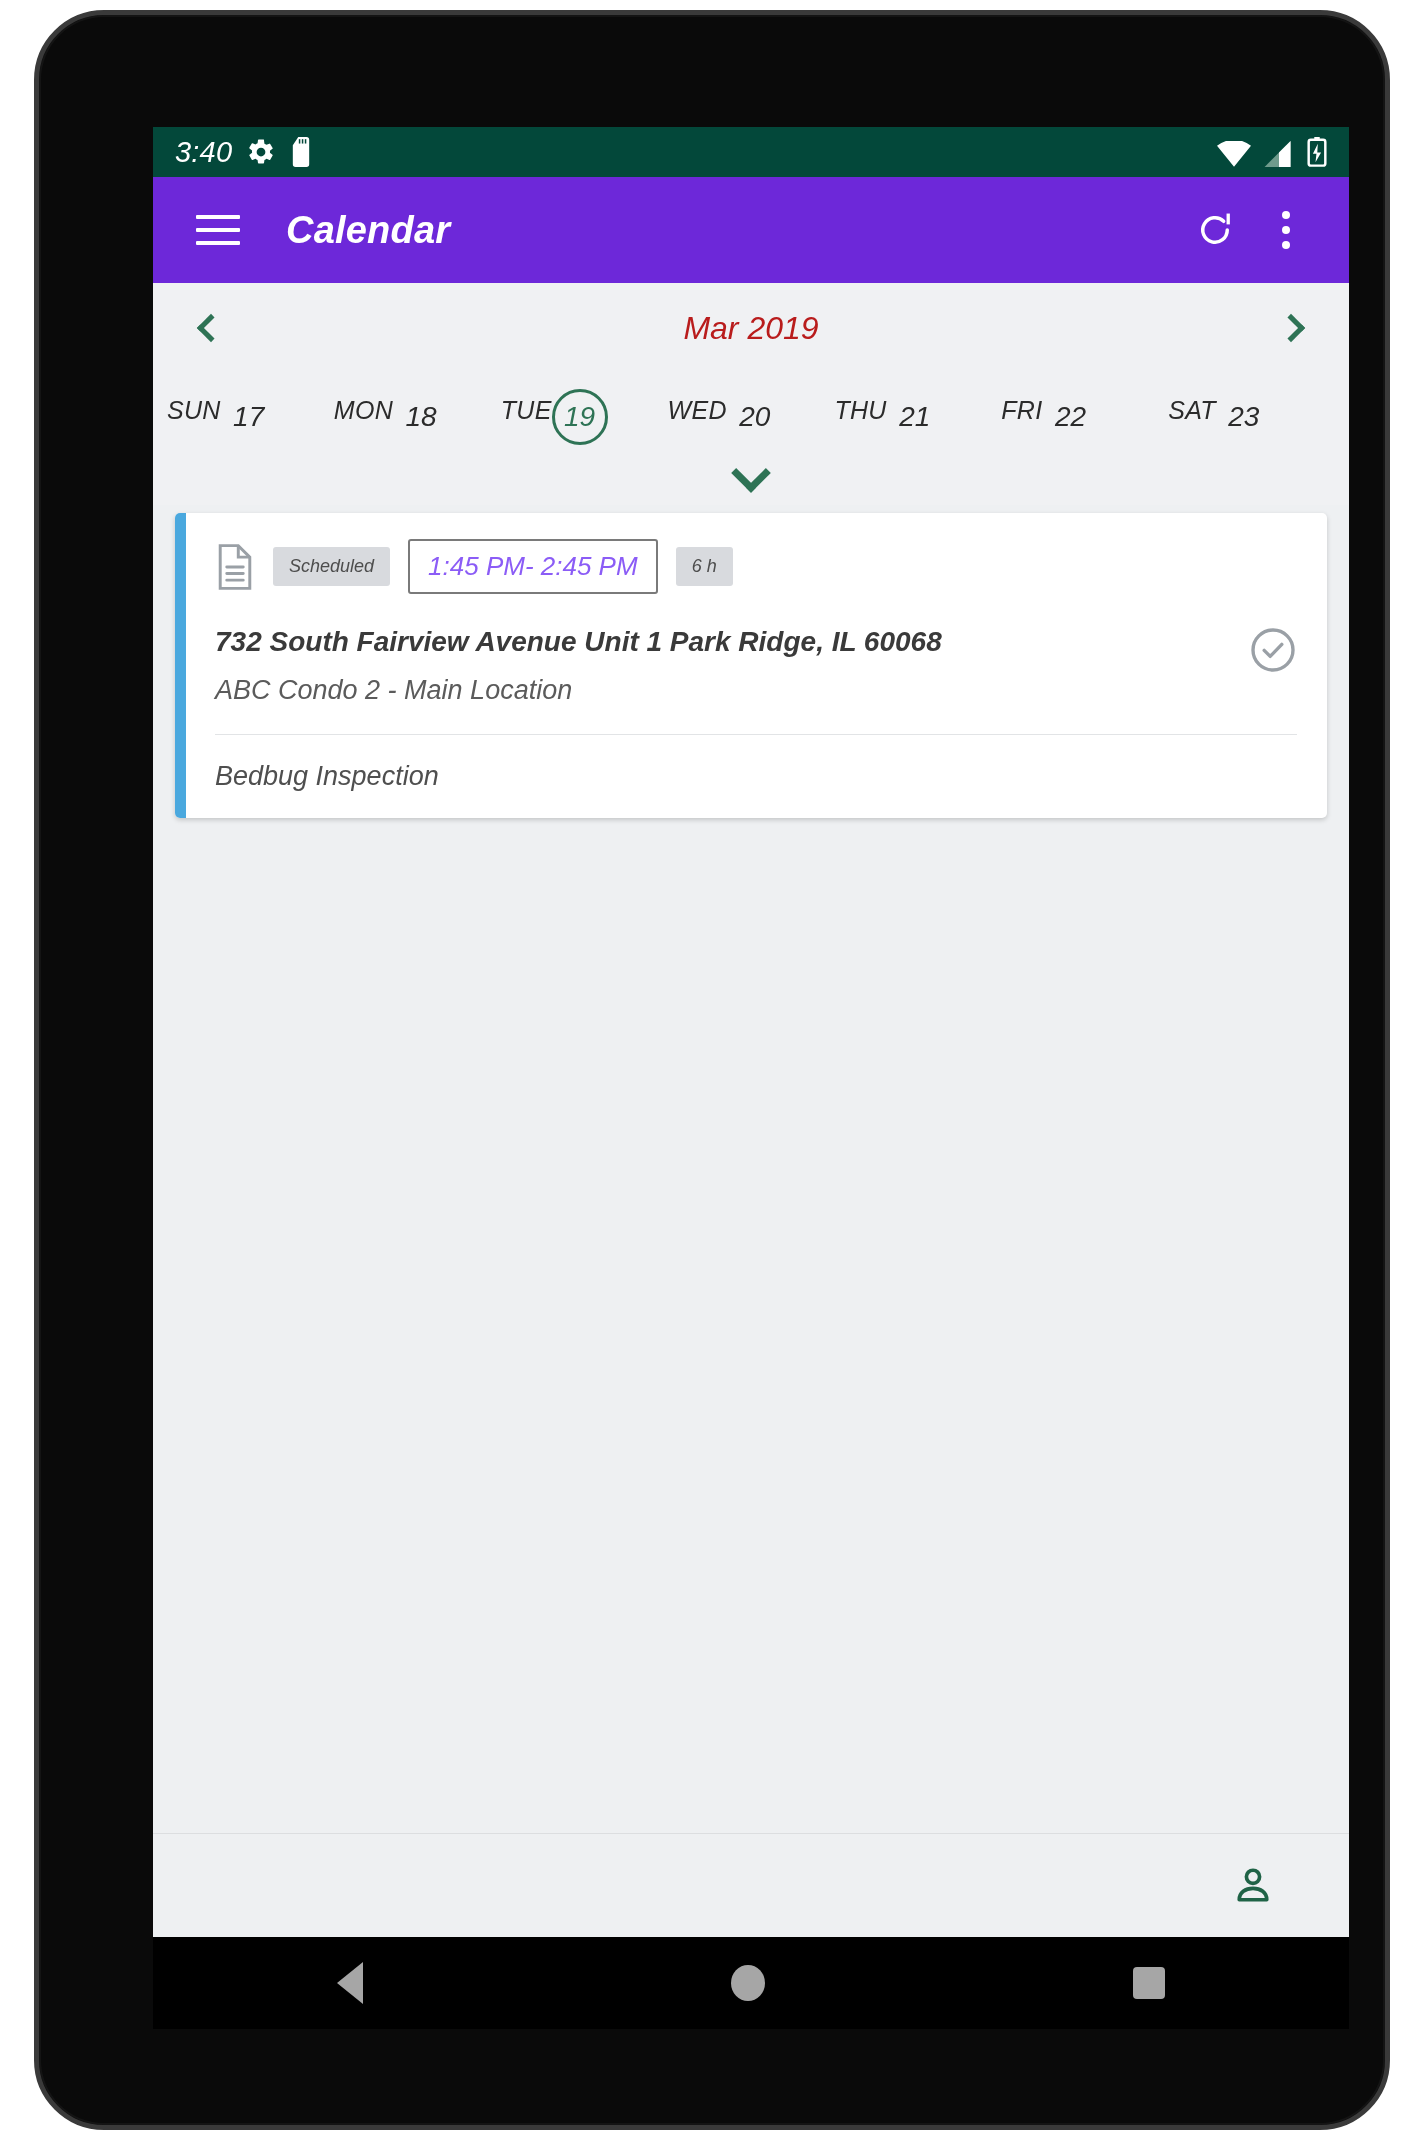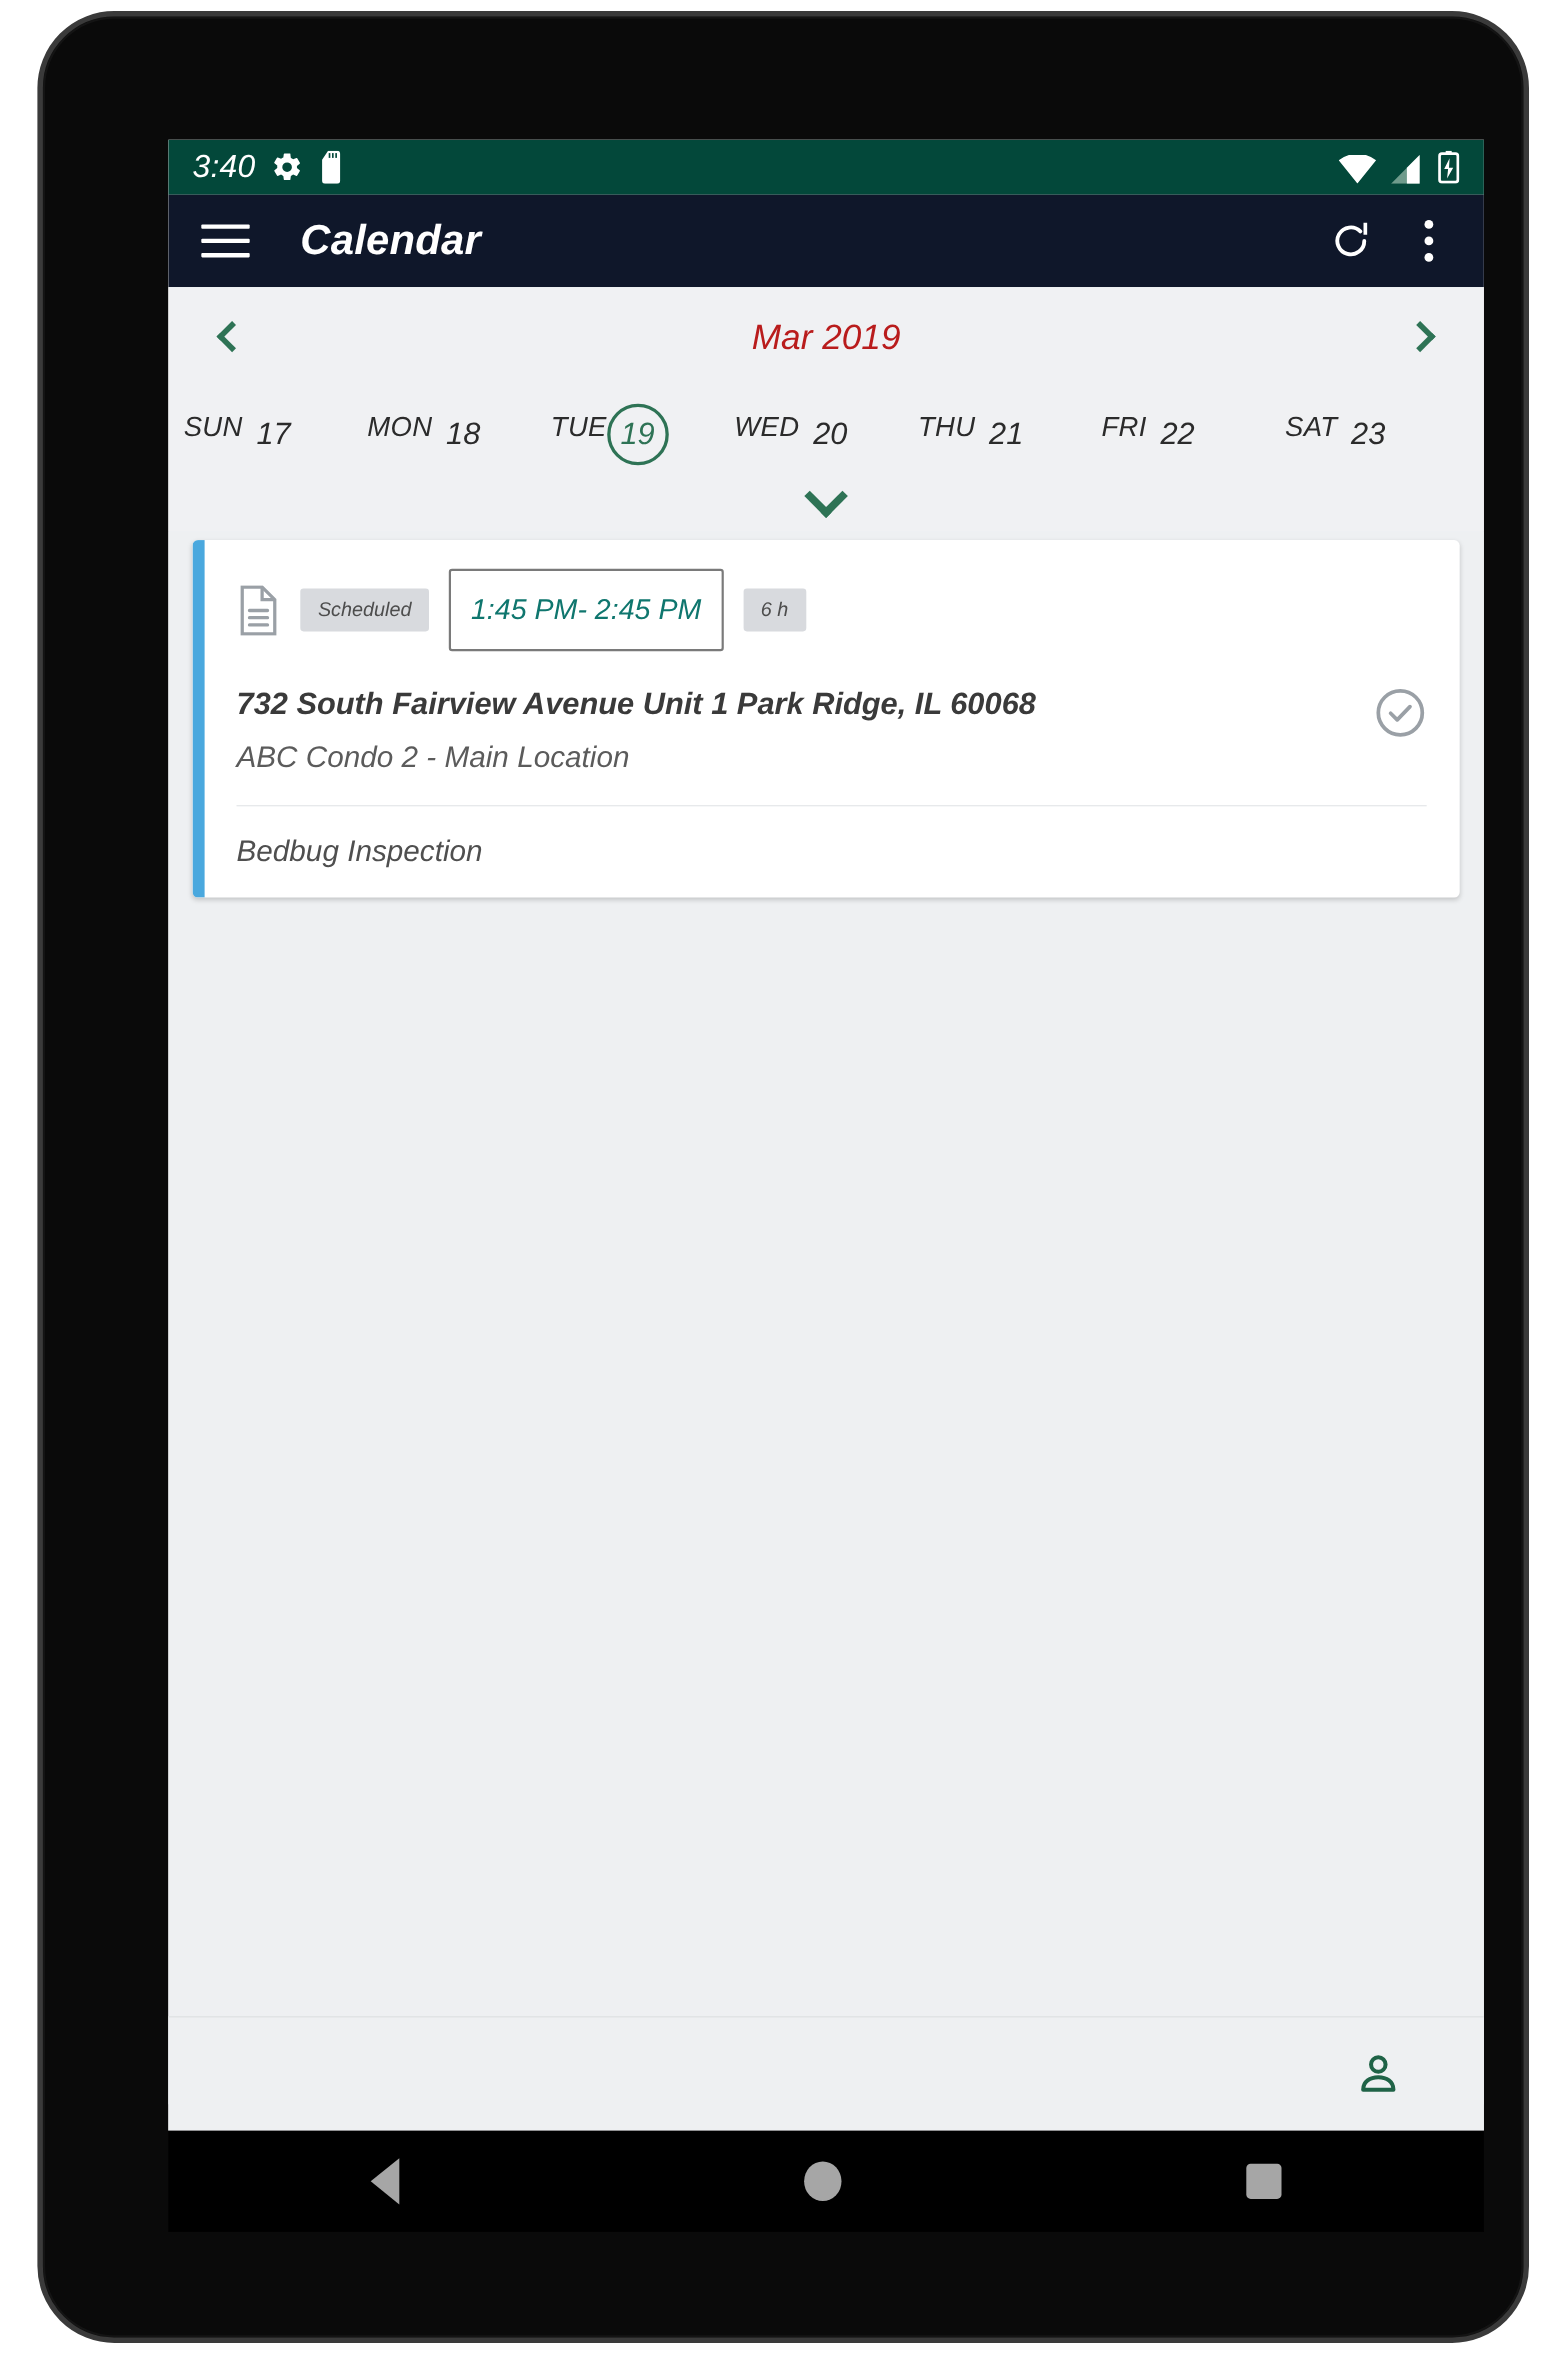--- a/index.html
+++ b/index.html
@@ -39,25 +39,25 @@
     align-items: center;
     padding: 0 22px;
     color: #ffffff;
   }
   #status-left { display: flex; align-items: center; gap: 14px; }
   .status-time { font-size: 29px; font-weight: 500; letter-spacing: .2px; }
   #status-right { margin-left: auto; display: flex; align-items: flex-end; gap: 13px; }
 
   
   #app-bar {
-    height: 84px;
-    background: #0f172a;
+    height: 106px;
+    background: #6d28d9;
     display: flex;
     align-items: center;
-    padding: 0 30px;
+    padding: 0 43px;
     color: #fff;
   }
   #hamburger-btn { width: 58px; height: 58px; display:flex; flex-direction:column; justify-content:center; gap:9px; cursor:pointer; }
   #hamburger-btn span { display:block; height:4px; width:44px; background:#fff; border-radius:1px; }
   #app-title { font-size: 38px; font-weight: bold; margin-left: 32px; letter-spacing:.2px; }
   #app-bar-actions { margin-left:auto; display:flex; align-items:center; gap: 36px; padding-right: 6px; }
   #overflow-btn { display:flex; flex-direction:column; gap:7px; align-items:center; cursor:pointer; padding: 4px 10px; }
   #overflow-btn i { width:8px; height:8px; background:#fff; border-radius:50%; display:block; }
 
   
@@ -120,23 +120,23 @@
     background: #d8dade;
     color: #4d4d4d;
     font-size: 18px;
     padding: 9px 16px;
     border-radius: 3px;
     white-space: nowrap;
   }
   .chip-outline {
     background: #ffffff;
     border: 2px solid #7a7a7a;
-    color: #0f766e;
+    color: #8b5cf6;
     font-size: 26px;
-    padding: 20px 18px;
+    padding: 10px 18px;
     border-radius: 3px;
     white-space: nowrap;
   }
   #card-title-row { display:flex; align-items:flex-start; margin-top: 30px; }
   #card-texts { flex:1; padding-right: 20px; }
   #card-address { font-size: 28px; font-weight: bold; color:#3a3a3a; line-height:1.25; }
   #card-location { font-size: 27px; color:#5b5b5b; margin-top: 16px; }
   #check-circle-icon { width:48px; height:48px; flex:none; margin-top:2px; }
   #card-divider { height:1px; background:#e2e4e6; margin: 28px 0 0 0; }
   #card-service { font-size: 27px; color:#4f4f4f; padding-top: 26px; }

